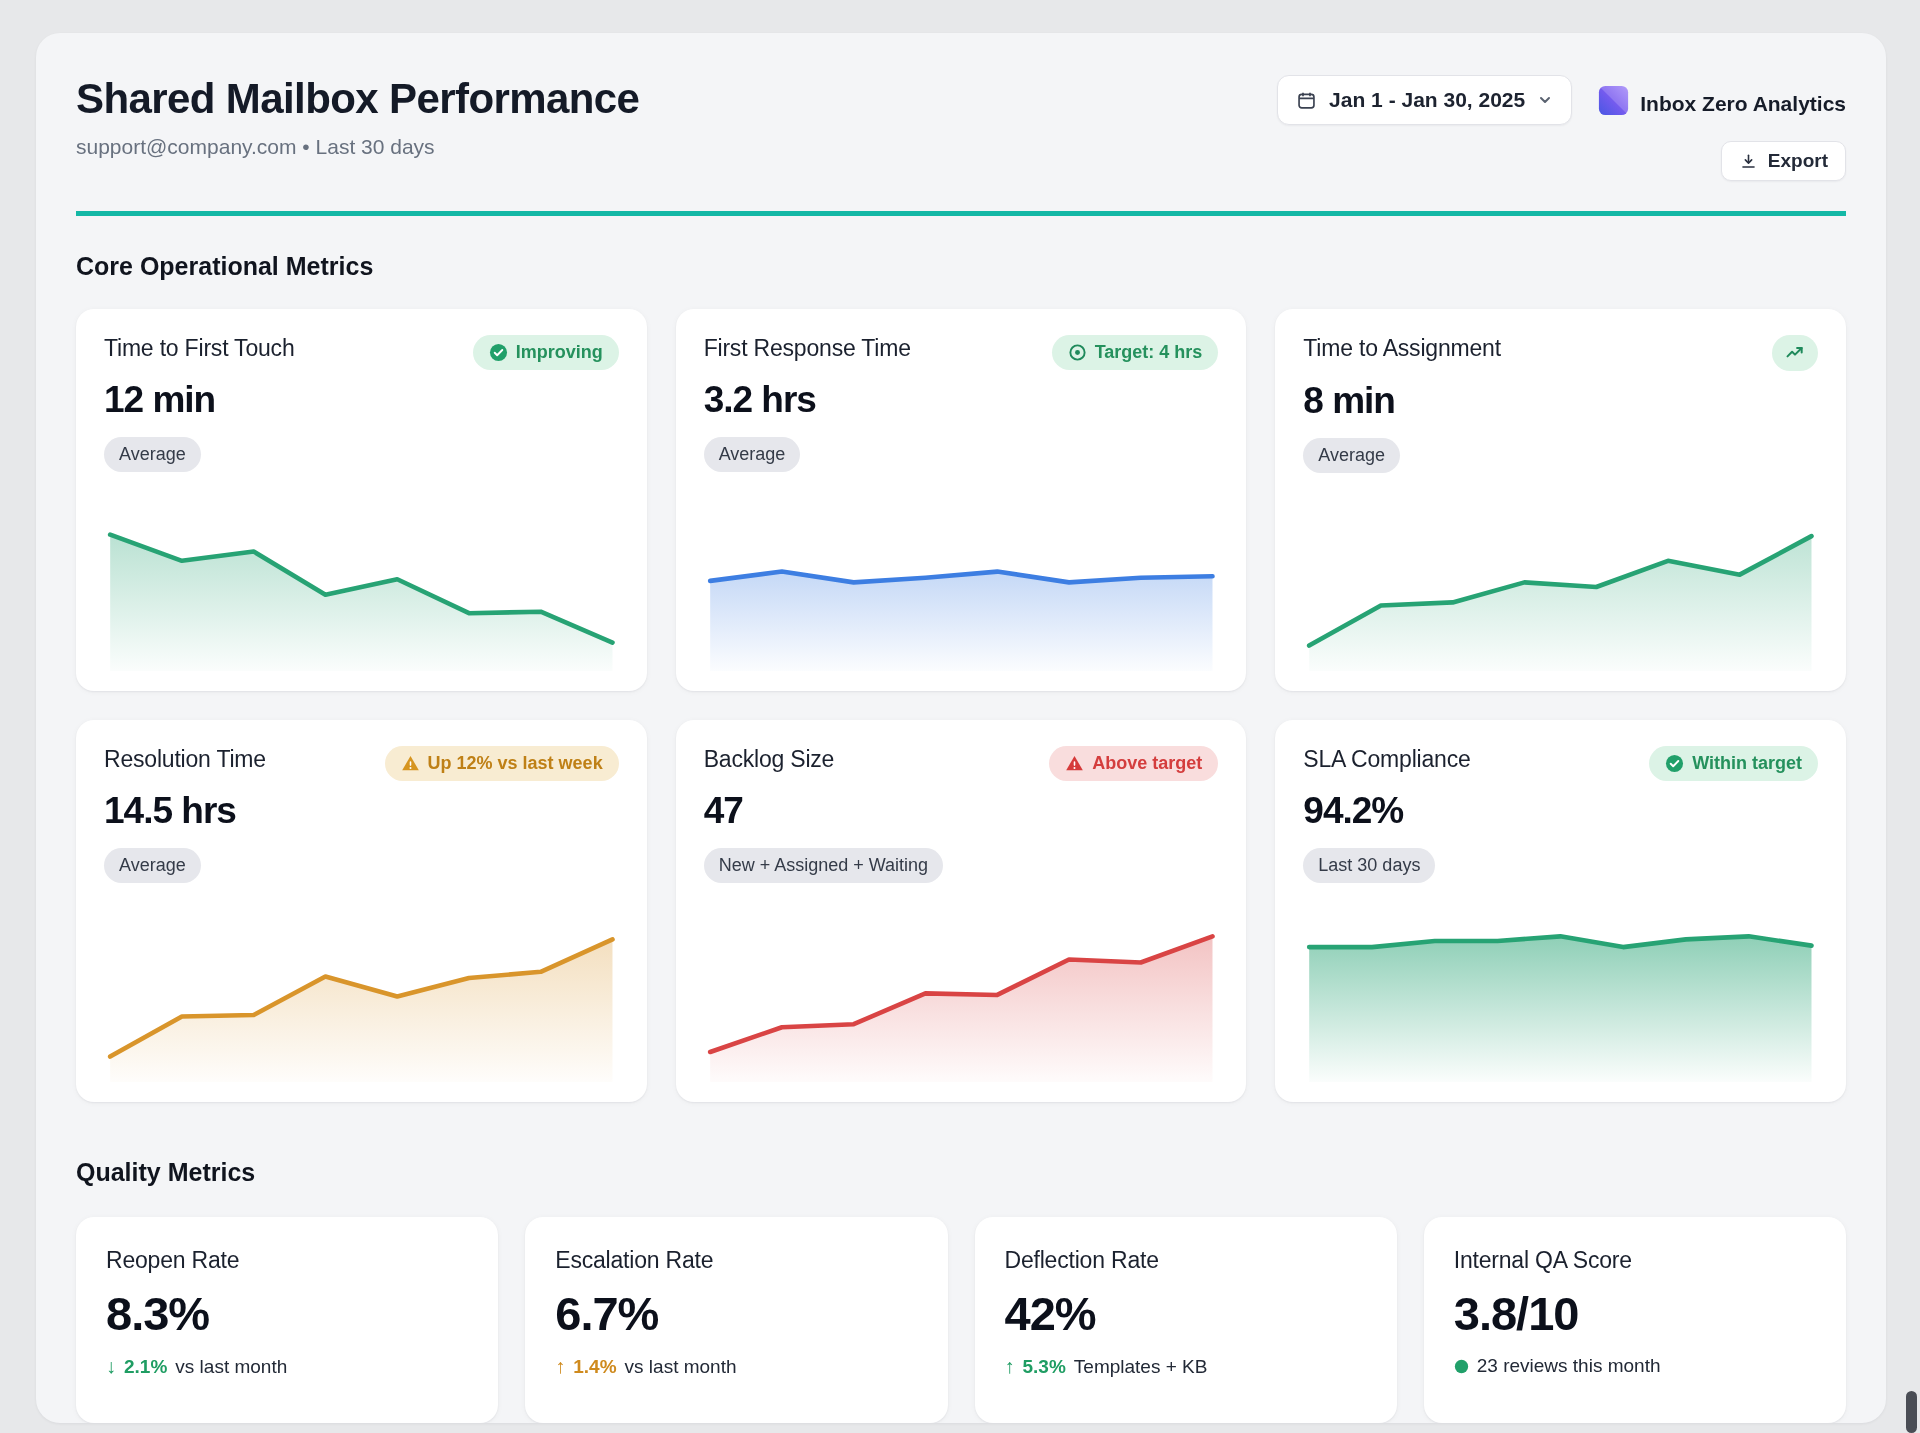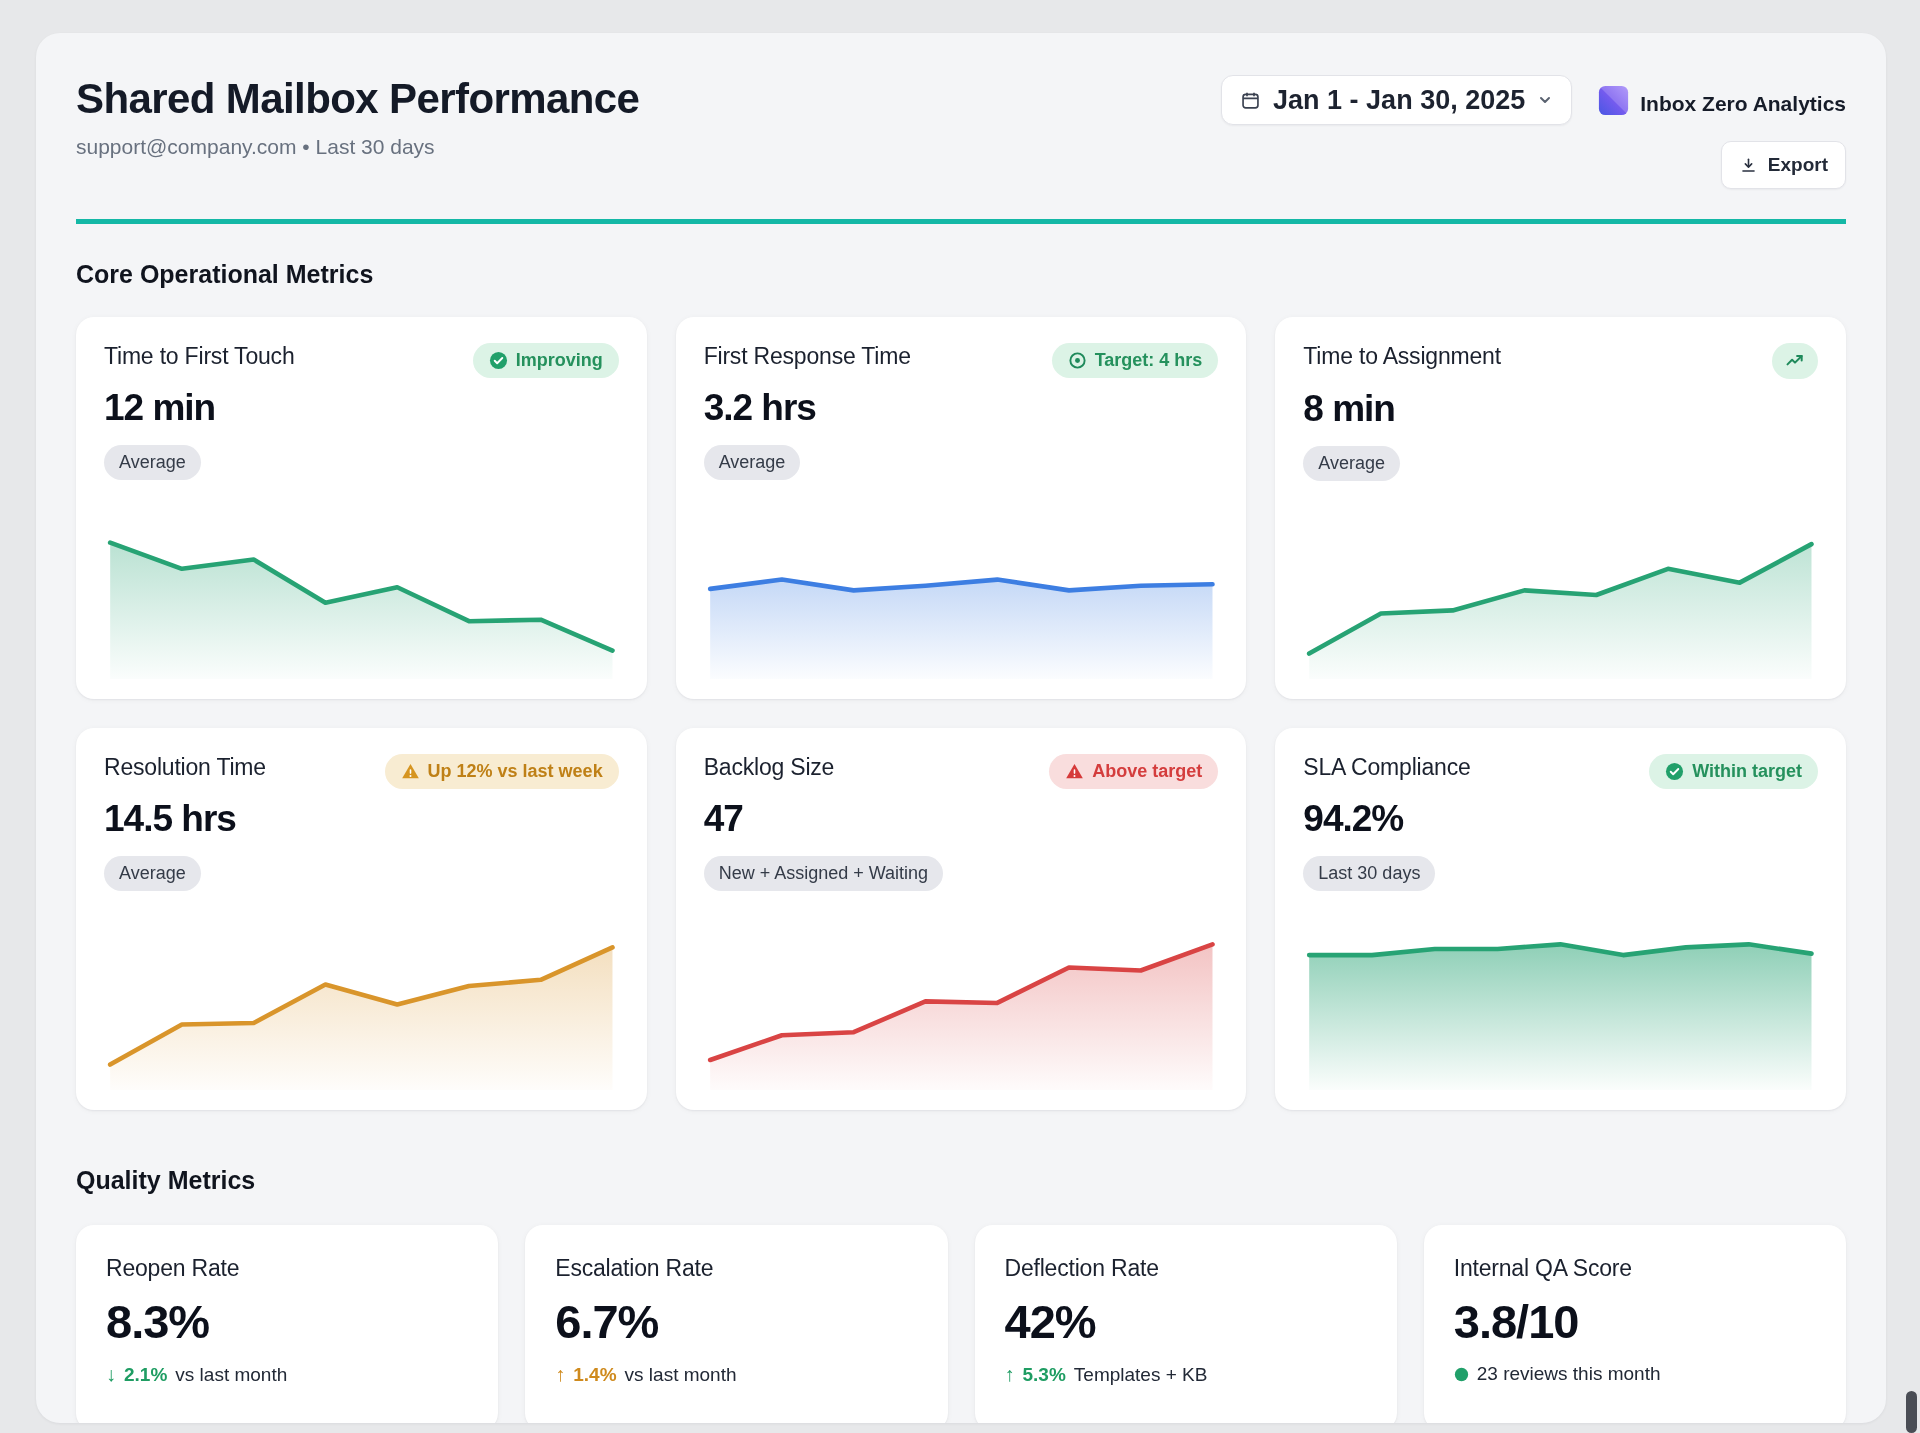--- a/index.html
+++ b/index.html
@@ -24,31 +24,31 @@
     border-bottom:5px solid #14b8a6;
   }
   .head-left h1 { font-size:42px; font-weight:700; letter-spacing:-0.6px; color:#141a27; }
   .subtitle { margin-top:12px; font-size:21px; color:#68717f; }
   .head-right { display:flex; flex-direction:column; align-items:flex-end; gap:16px; }
   .head-row { display:flex; align-items:center; gap:26px; }
   .date-picker {
     display:flex; align-items:center; gap:12px;
     background:#ffffff; border:1px solid #e2e3e8; border-radius:12px;
     height:50px; padding:0 18px;
-    font-family:inherit; font-size:27px; font-weight:700; color:#1d2330;
+    font-family:inherit; font-size:21px; font-weight:700; color:#1d2330;
     box-shadow:0 1px 2px rgba(16,24,40,.05); cursor:pointer;
   }
   .date-picker .badge-icon, .date-picker span { display:flex; align-items:center; }
   .brand { display:flex; align-items:flex-end; gap:11px; }
   .brand-logo { display:flex; align-items:center; }
   .brand-name { font-size:21px; font-weight:700; color:#161c29; }
   .export-btn {
     display:flex; align-items:center; gap:10px;
     background:#ffffff; border:1px solid #e2e3e8; border-radius:10px;
-    height:48px; padding:0 17px;
+    height:40px; padding:0 17px;
     font-family:inherit; font-size:19px; font-weight:600; color:#232a38;
     box-shadow:0 1px 2px rgba(16,24,40,.05); cursor:pointer;
   }
   .export-btn span { display:flex; align-items:center; }
   
   .section-title { font-size:25px; font-weight:700; color:#10141e; }
   .sec-core { margin-top:36px; }
   .sec-quality { margin-top:56px; }
   .cards-3 { display:grid; grid-template-columns:repeat(3,1fr); gap:29px; margin-top:28px; }
   .cards-4 { display:grid; grid-template-columns:repeat(4,1fr); gap:27px; margin-top:30px; }

